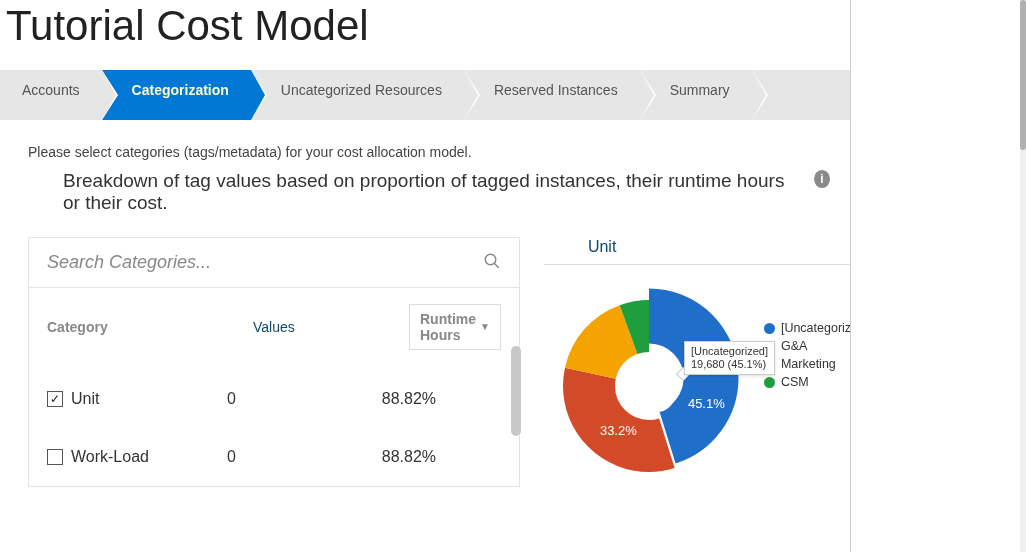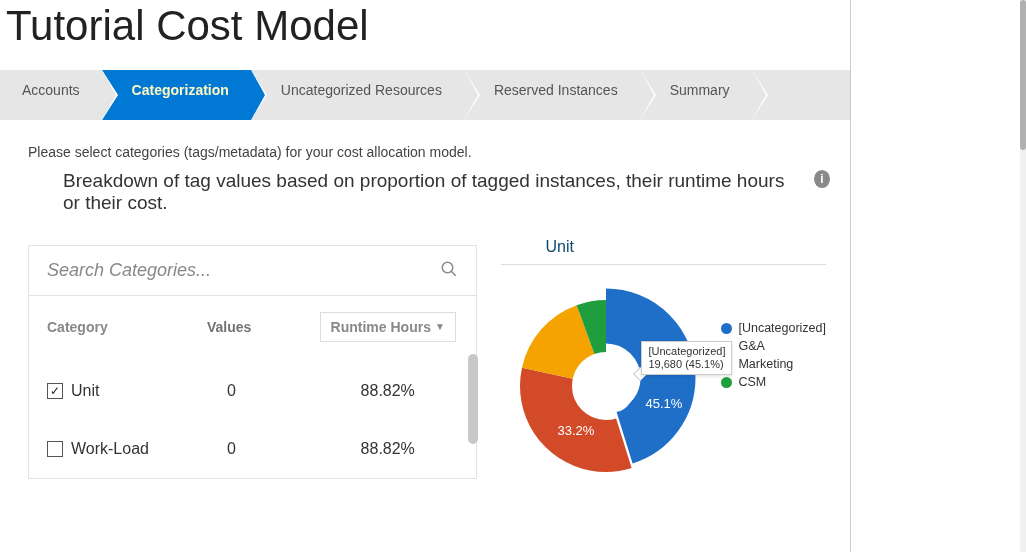--- a/index.html
+++ b/index.html
@@ -147,23 +147,24 @@
     font-style: italic;
     color: #888;
     background: transparent;
   }
   .search-input::placeholder { color: #888; }
   .search-icon { color: #888; }
   .thead {
     display: flex;
     align-items: center;
     padding: 16px 18px 20px 18px;
+    gap: 46px;
   }
   .th-cat { flex: 0 0 160px; color: #888; font-weight: 600; font-size: 14px; }
-  .th-val { flex: 0 0 110px; color: #737373; font-weight: 700; font-size: 14px; }
+  .th-val { flex: 0 0 110px; color: #0c4a6e; font-weight: 400; font-size: 14px; }
   .th-rt {
     flex: 1;
     color: #888;
     font-weight: 600;
     font-size: 14px;
     display: flex;
     align-items: center;
     justify-content: center;
     gap: 4px;
   }

